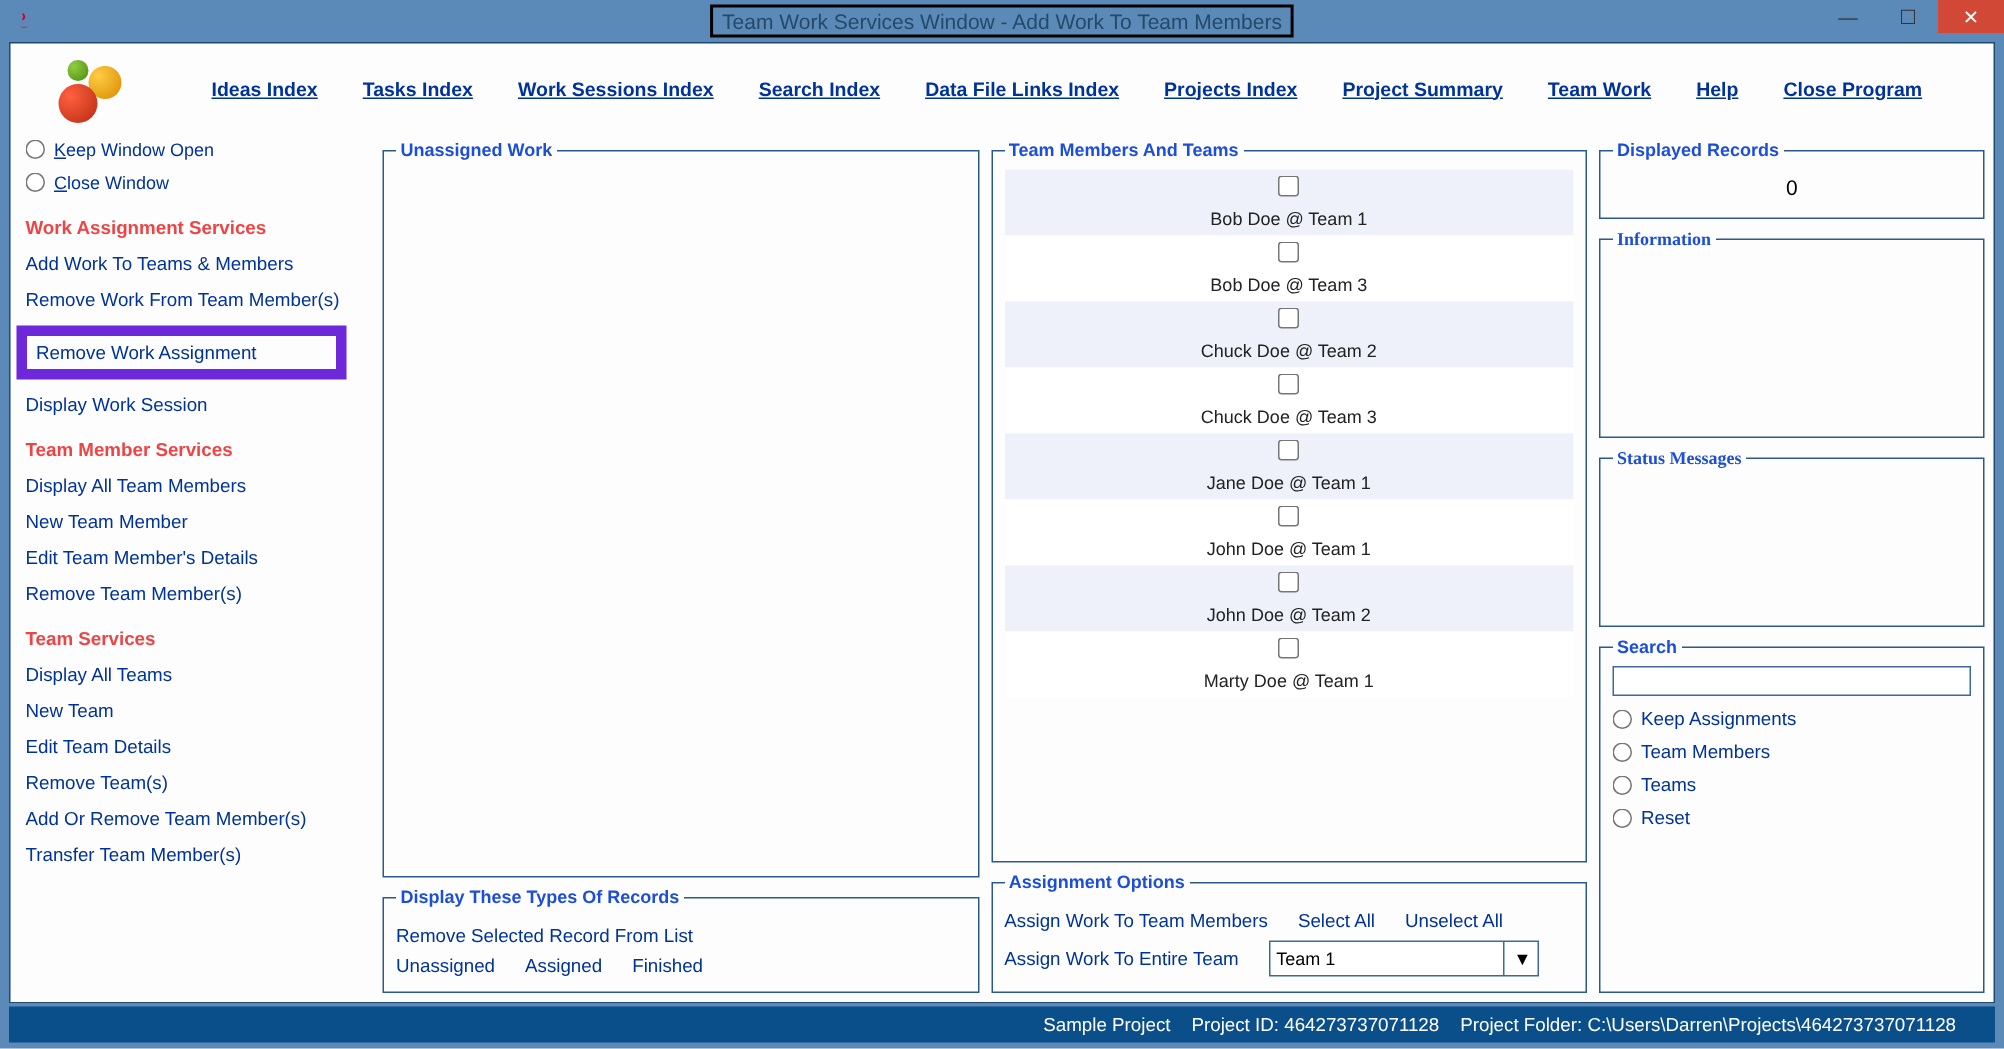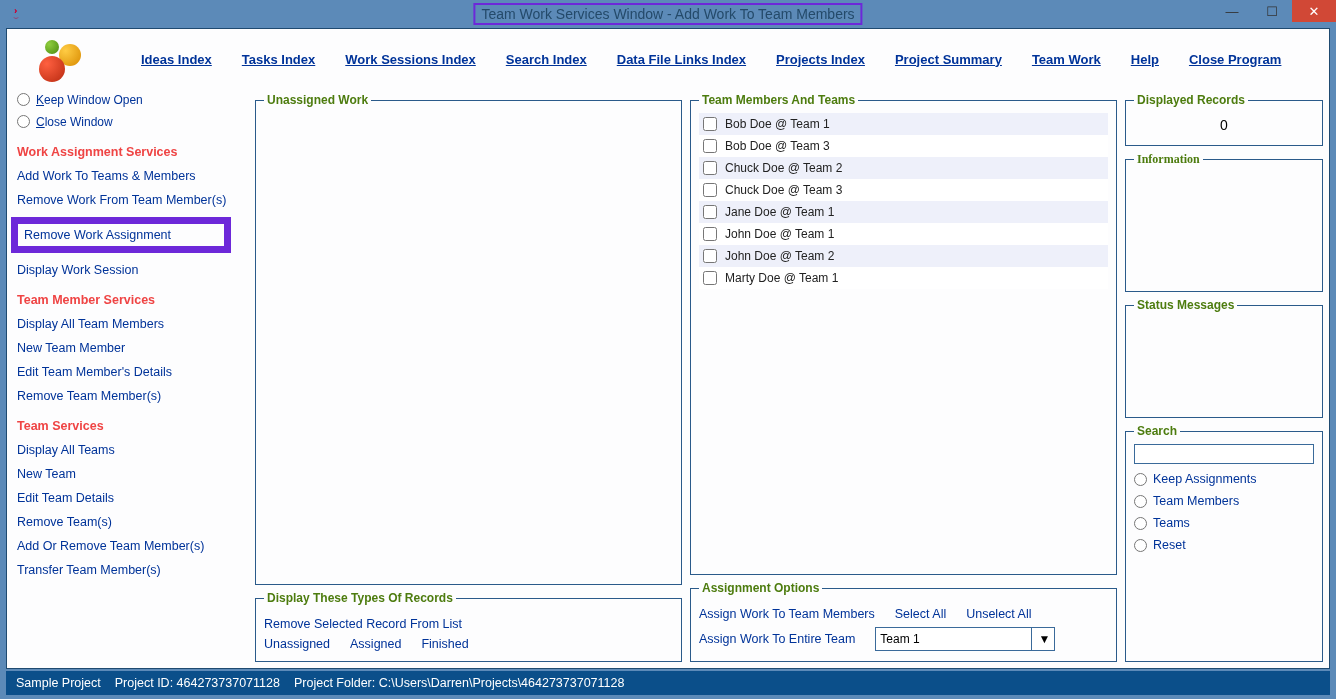--- a/index.html
+++ b/index.html
@@ -22,21 +22,21 @@
   width: 16px; height: 16px;
   margin: 0 8px;
   display: flex; align-items: center; justify-content: center;
 }
 .title-text {
   position: absolute;
   left: 50%;
   transform: translateX(-50%);
   color: #244a6a;
   font-size: 14px;
-  border: 2px solid #6d28d9;
+  border: 2px solid #000000;
   padding: 1px 6px;
   background: transparent;
 }
 .win-controls {
   position: absolute;
   right: 0; top: 0;
   display: flex;
 }
 .win-btn {
   width: 40px; height: 22px;
@@ -95,43 +95,44 @@
   display: flex;
   gap: 8px;
 }
 .col {
   display: flex;
   flex-direction: column;
   gap: 6px;
 }
 .col-left { flex: 1; }
 .col-mid { flex: 1; }
-.col-right { width: 198px; flex-shrink: 0;}
+.col-right { width: 257px; flex-shrink: 0;}
 fieldset {
   border: 1px solid #2a5a8a;
   padding: 6px 8px 8px 8px;
   position: relative;
 }
 legend {
-  color: #4d7c0f;
+  color: #1d4ed8;
   font-size: 12px;
   font-weight: bold;
   padding: 0 3px;
 }
 .list-area {
   flex: 1;
   overflow: auto;
 }
 .member-row {
   display: flex;
   align-items: center;
   gap: 8px;
   padding: 4px 4px;
   font-size: 12px;
   color: #222;
+  flex-direction: column;
 }
 .member-row:nth-child(odd){ background: #eef0fa; }
 .member-row:nth-child(even){ background: #ffffff; }
 .member-row input[type=checkbox]{ width:14px; height:14px; }
 .opt-row { display: flex; gap: 20px; margin: 6px 0 2px 0; align-items: center;}
 .opt-link { color: #003399; cursor: pointer; font-size: 12.5px;}
 .combo {
   height: 24px;
   border: 1px solid #3a6a9a;
   background: white;
@@ -142,41 +143,42 @@
   justify-content: space-between;
   font-size: 12px;
 }
 .combo-btn { border-left: 1px solid #3a6a9a; padding-left:6px; height:100%; display:flex;align-items:center;}
 .display-count {
   text-align: center;
   font-size: 14px;
   padding: 4px 0;
 }
 .info-box { min-height: 140px; font-family: Liberation Serif, serif; }
-.status-box { min-height: 120px; }
+.status-box { min-height: 120px; font-family: Liberation Serif, serif; }
 .search-input {
   width: 100%;
   height: 20px;
   border: 1px solid #3a6a9a;
   outline: none;
   padding: 0 3px;
   font-size: 12px;
 }
 .search-radio { display:flex; align-items:center; gap:6px; margin: 8px 0 2px 0; color:#003399; font-size:12.5px;}
 .statusbar {
   position: absolute;
   left: 6px; right: 6px; bottom: 4px;
   height: 24px;
   background: #0b4f8a;
   color: white;
   display: flex;
   align-items: center;
-  padding: 0 10px;
+  padding: 0 26px;
   gap: 14px;
   font-size: 12.5px;
+  justify-content: flex-end;
 }
 .u-first::first-letter { text-decoration: underline; }
 </style>
 </head>
 <body>
 
 <div class="titlebar">
   <div class="java-icon">
     <svg width="14" height="14" viewBox="0 0 14 14">
         <path d="M4 10 Q7 12 10 10 Q7 13 4 10 Z" fill="#c03"></path>

